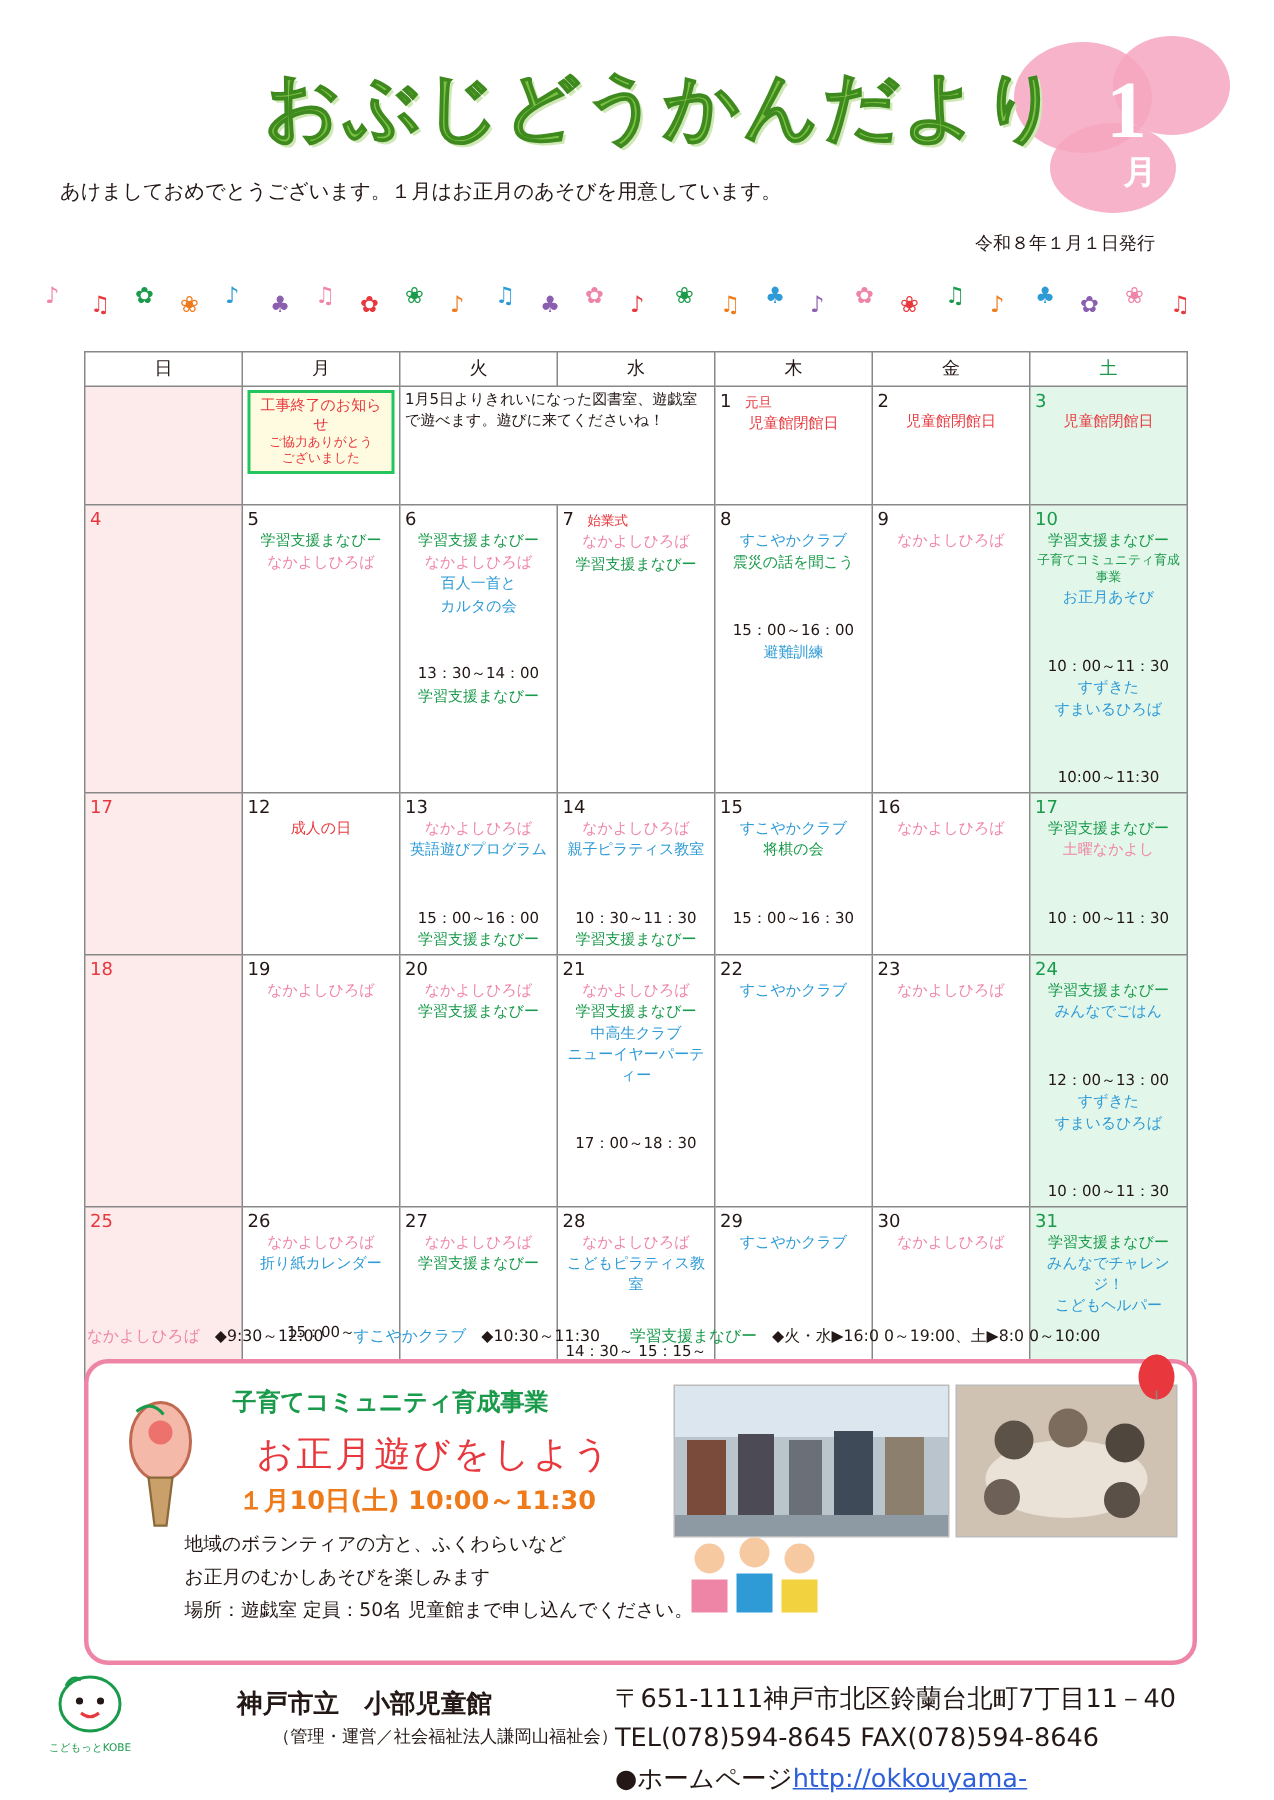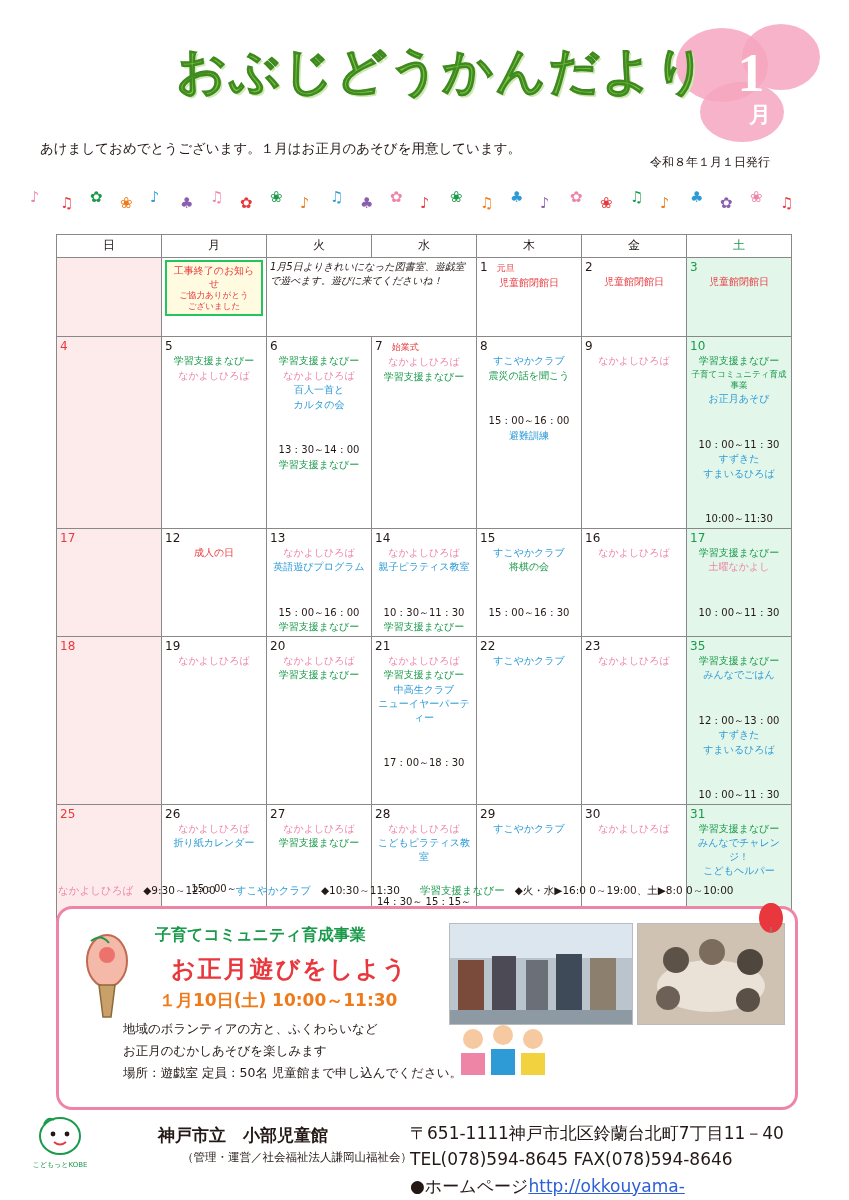--- a/index.html
+++ b/index.html
@@ -37,21 +37,21 @@
   .month-num{
     position:absolute;left:712px;top:42px;width:78px;
     text-align:center;font-size:54px;font-weight:bold;color:#ffffff;
     font-family:"Liberation Serif",serif;
   }
   .month-kanji{
     position:absolute;left:730px;top:100px;width:60px;
     text-align:center;font-size:22px;font-weight:bold;color:#ffffff;
   }
 
-  .lead{position:absolute;left:40px;top:138px;width:700px;line-height:1.6;font-size:13.5px;}
+  .lead{position:absolute;left:40px;top:118px;width:700px;line-height:1.6;font-size:13.5px;}
   .issue{position:absolute;left:650px;top:154px;font-size:12px;}
 
   
   .band{position:absolute;left:28px;top:188px;width:793px;height:26px;}
   .band span{position:absolute;font-size:15px;}
 
   
   table.cal{
     position:absolute;left:56px;top:234px;
     border-collapse:collapse;width:736px;
@@ -80,33 +80,33 @@
   .green{color:#1a9a4b;}
   .red{color:#e8383d;}
   .small{font-size:9px;}
   .tiny{font-size:8.5px;}
   .k{color:#231815;margin-top:32px;}
   .notice{
     border:2px solid #22c55e;background:#fffbe0;
     padding:2px;text-align:center;color:#e8383d;font-size:10px;line-height:1.3;
   }
   .notice .sub{color:#e8383d;font-size:8.5px;display:block;}
-  .wide-note{font-size:10px;line-height:1.4;font-style:italic;}
+  .wide-note{font-size:10px;line-height:1.4;}
 
   
   .legend{position:absolute;left:58px;top:884px;width:740px;font-size:10.5px;}
   .legend span{margin-right:10px;}
 
   
   .eventbox{
     position:absolute;left:56px;top:906px;width:736px;height:198px;
     border:3px solid #ef85a6;border-radius:16px;background:#fff;
   }
   .ev-title1{position:absolute;left:96px;top:16px;font-size:16px;color:#1a9a4b;font-weight:bold;}
-  .ev-title2{position:absolute;left:112px;top:44px;font-size:24px;color:#e8383d;font-weight:bold;letter-spacing:2px;}
+  .ev-title2{position:absolute;left:112px;top:44px;font-size:24px;color:#e8383d;font-weight:normal;letter-spacing:2px;}
   .ev-date{position:absolute;left:100px;top:80px;font-size:17px;color:#ef7a1a;font-weight:bold;}
   .ev-l1{position:absolute;left:64px;top:112px;font-size:12.5px;}
   .ev-l2{position:absolute;left:64px;top:134px;font-size:12.5px;}
   .ev-l3{position:absolute;left:64px;top:156px;font-size:12.5px;}
   .photo{position:absolute;border:1px solid #bbb;overflow:hidden;}
   .photo1{left:390px;top:14px;width:182px;height:100px;background:linear-gradient(160deg,#cfd9df 0%,#9fb0bd 45%,#6c7c88 100%);}
   .photo2{left:578px;top:14px;width:146px;height:100px;background:linear-gradient(160deg,#d8cfc4 0%,#b2a598 50%,#7d726a 100%);}
   .kite{position:absolute;left:18px;top:22px;width:60px;height:90px;}
   .kids{position:absolute;left:392px;top:112px;width:120px;height:58px;}
   .balloon{position:absolute;left:700px;top:-6px;width:24px;height:30px;background:#e8383d;border-radius:50%;}
@@ -212,21 +212,21 @@
           <td><span class="daynum">16</span><span class="ev pink">なかよしひろば</span></td>
           <td class="sat-col"><span class="daynum green">17</span><span class="ev green">学習支援まなびー</span><span class="ev pink">土曜なかよし</span><span class="ev k">10：00～11：30</span></td>
         </tr>
         <tr>
           <td class="sun-col"><span class="daynum red">18</span></td>
           <td><span class="daynum">19</span><span class="ev pink">なかよしひろば</span></td>
           <td><span class="daynum">20</span><span class="ev pink">なかよしひろば</span><span class="ev green">学習支援まなびー</span></td>
           <td><span class="daynum">21</span><span class="ev pink">なかよしひろば</span><span class="ev green">学習支援まなびー</span><span class="ev blue">中高生クラブ</span><span class="ev blue">ニューイヤーパーティー</span><span class="ev k">17：00～18：30</span></td>
           <td><span class="daynum">22</span><span class="ev blue">すこやかクラブ</span></td>
           <td><span class="daynum">23</span><span class="ev pink">なかよしひろば</span></td>
-          <td class="sat-col"><span class="daynum green">35</span><span class="ev green">学習支援まなびー</span><span class="ev blue">みんなでごはん</span><span class="ev k">12：00～13：00</span><span class="ev blue">すずきた</span><span class="ev blue">すまいるひろば</span><span class="ev k">10：00～11：30</span></td>
+          <td class="sat-col"><span class="daynum green">24</span><span class="ev green">学習支援まなびー</span><span class="ev blue">みんなでごはん</span><span class="ev k">12：00～13：00</span><span class="ev blue">すずきた</span><span class="ev blue">すまいるひろば</span><span class="ev k">10：00～11：30</span></td>
         </tr>
         <tr>
           <td class="sun-col"><span class="daynum red">25</span></td>
           <td><span class="daynum">26</span><span class="ev pink">なかよしひろば</span><span class="ev blue">折り紙カレンダー</span><span class="ev k">15：00～</span></td>
           <td><span class="daynum">27</span><span class="ev pink">なかよしひろば</span><span class="ev green">学習支援まなびー</span></td>
           <td><span class="daynum">28</span><span class="ev pink">なかよしひろば</span><span class="ev blue">こどもピラティス教室</span><span class="ev k">14：30～ 15：15～</span><span class="ev green">学習支援まなびー</span></td>
           <td><span class="daynum">29</span><span class="ev blue">すこやかクラブ</span></td>
           <td><span class="daynum">30</span><span class="ev pink">なかよしひろば</span></td>
           <td class="sat-col"><span class="daynum green">31</span><span class="ev green">学習支援まなびー</span><span class="ev blue">みんなでチャレンジ！</span><span class="ev blue">こどもヘルパー</span><span class="ev k">10：30～11：30</span></td>
         </tr>

